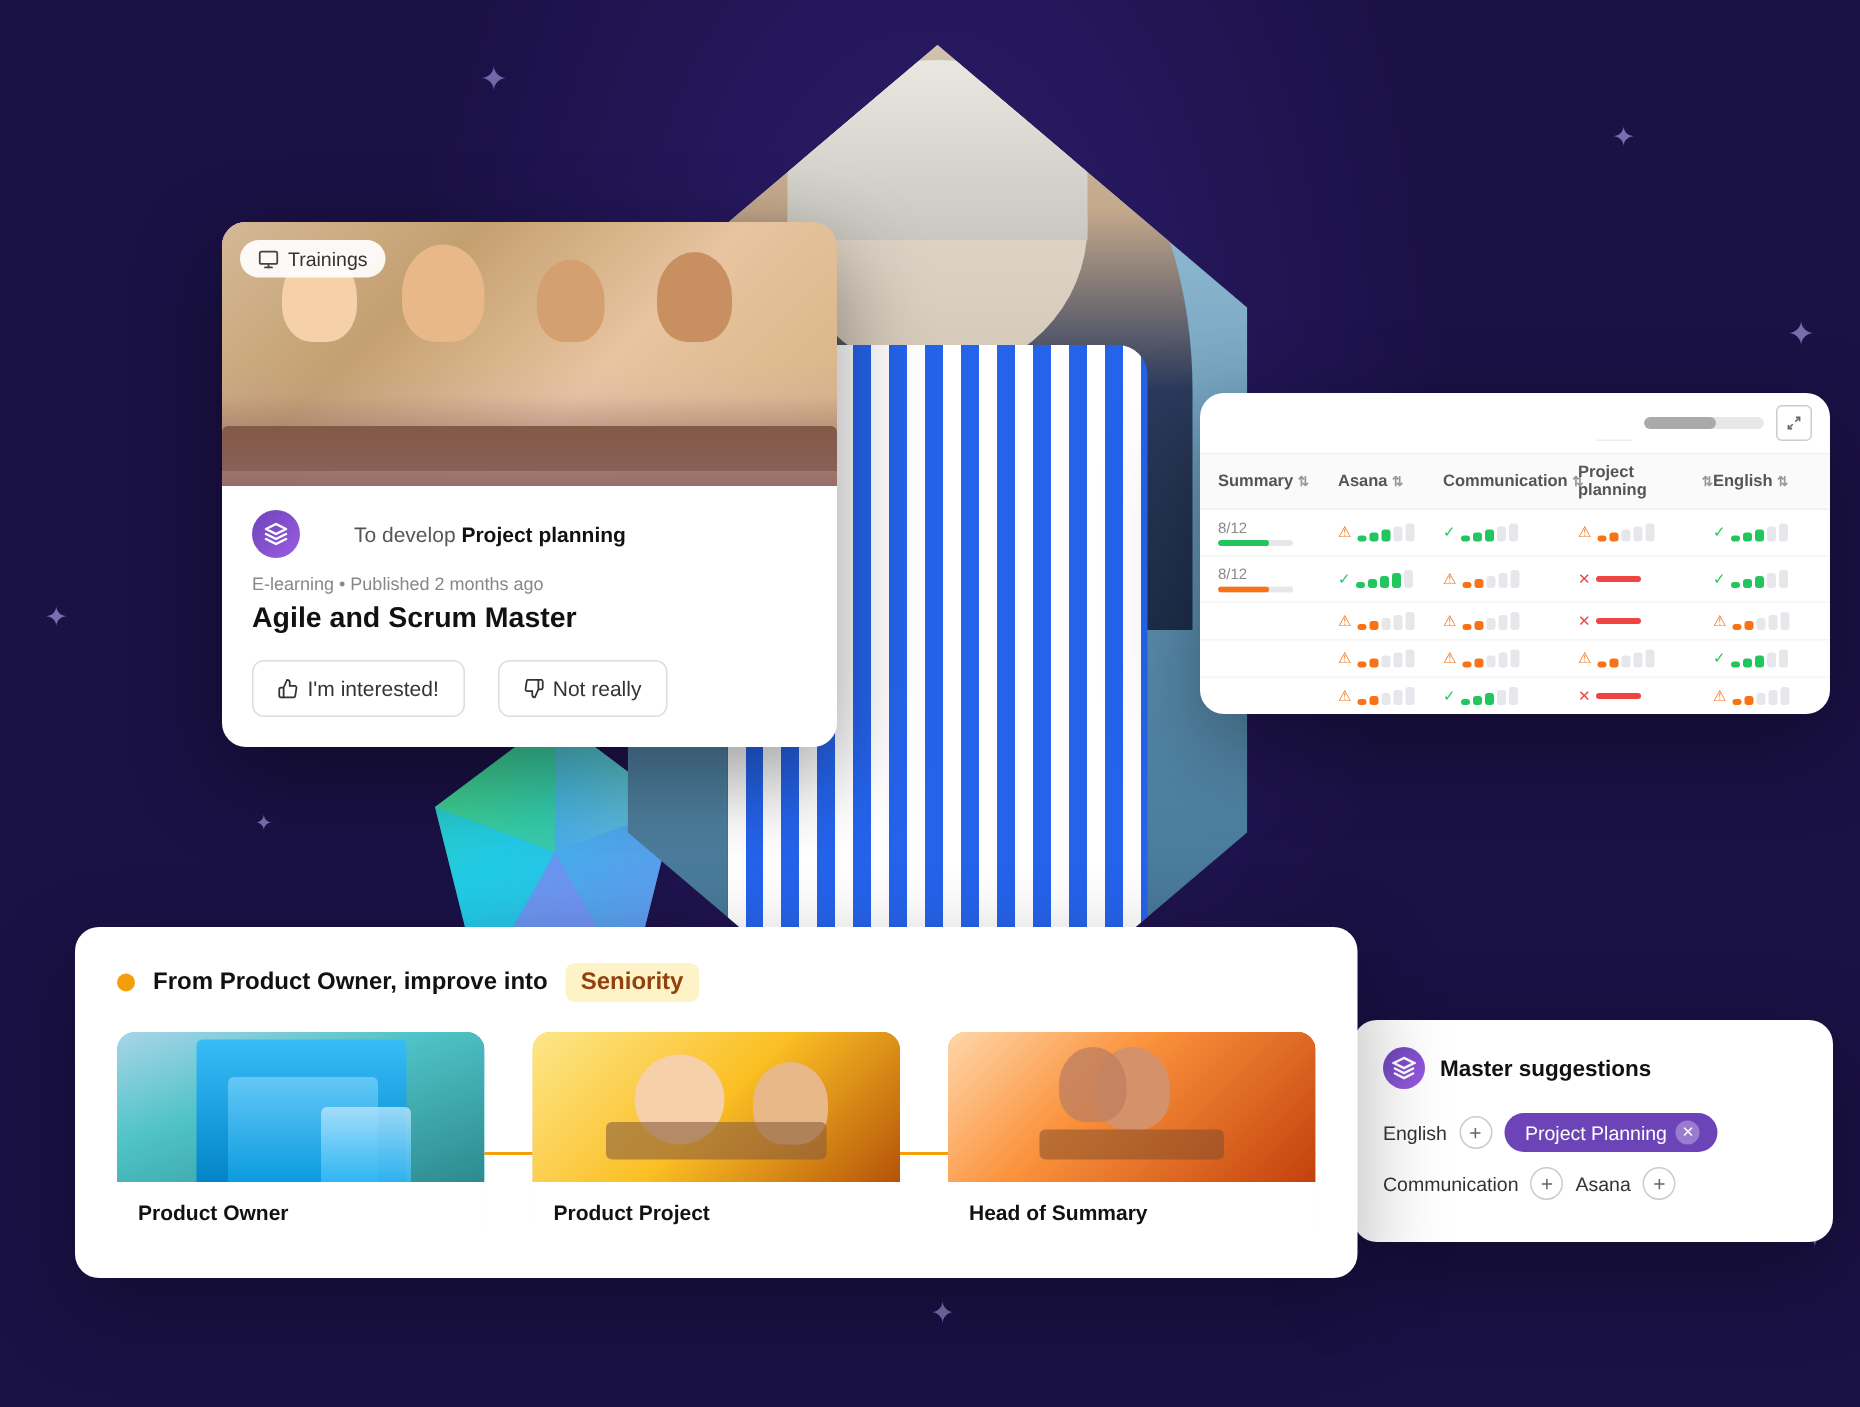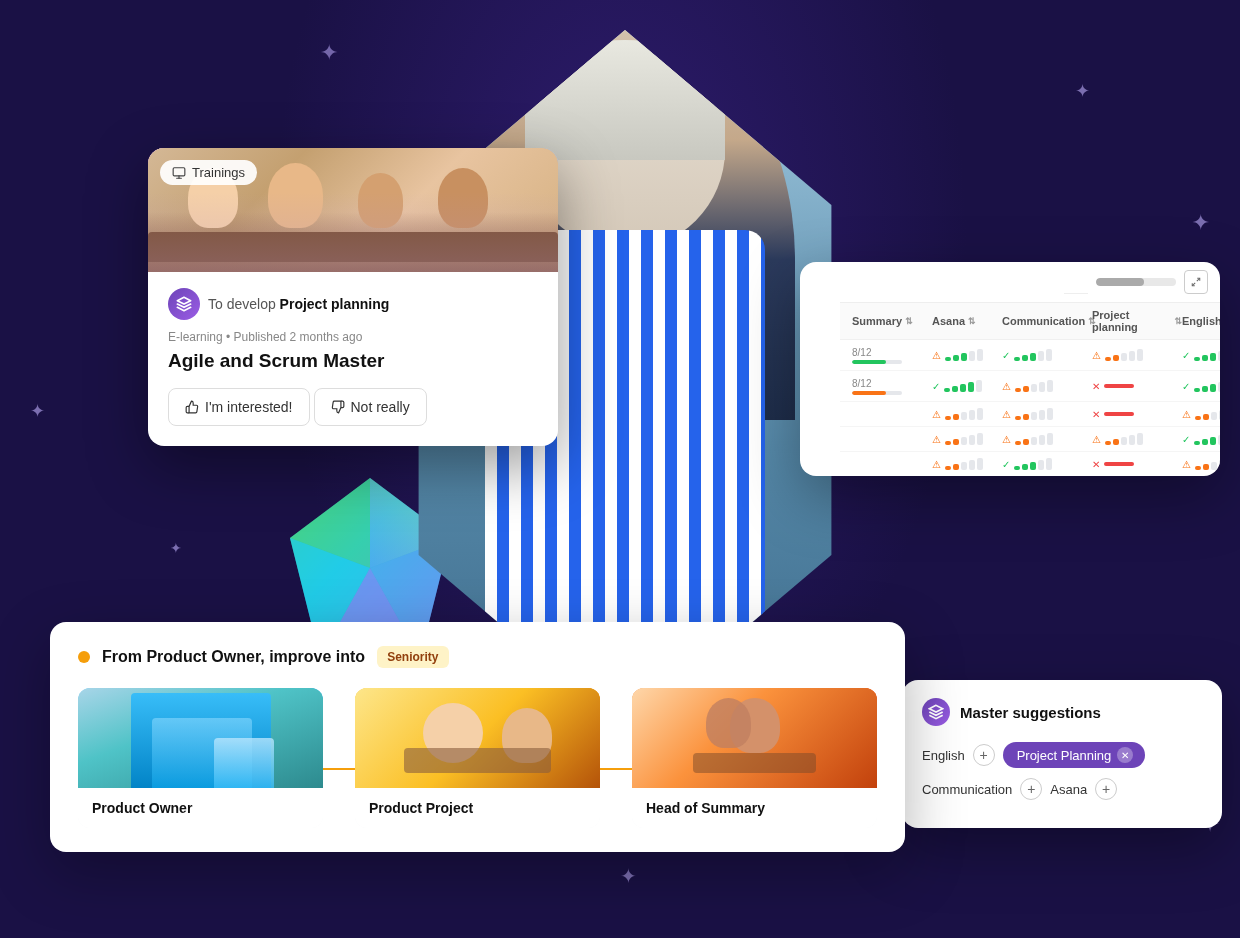--- a/index.html
+++ b/index.html
@@ -28,21 +28,21 @@
       left: 148px;
       width: 410px;
       background: #fff;
       border-radius: 16px;
       overflow: hidden;
       box-shadow: 0 20px 60px rgba(0,0,0,0.4);
     }
 
     .training-card-image {
       width: 100%;
-      height: 124px;
+      height: 176px;
       background: linear-gradient(135deg, #c9a0dc 0%, #a78bfa 50%, #60a5fa 100%);
       position: relative;
       overflow: hidden;
     }
 
     
     .training-card-image::before {
       content: '';
       position: absolute;
       inset: 0;
@@ -99,20 +99,21 @@
     }
 
     .skill-icon svg {
       width: 16px;
       height: 16px;
     }
 
     .skill-goal-text {
       font-size: 14px;
       color: #555;
+      margin-left: 28px;
     }
 
     .skill-goal-text strong {
       color: #111;
     }
 
     .course-meta {
       font-size: 12px;
       color: #888;
       margin-bottom: 6px;
@@ -120,21 +121,21 @@
 
     .course-title {
       font-size: 19px;
       font-weight: 700;
       color: #111;
       margin-bottom: 16px;
     }
 
     .course-actions {
       display: flex;
-      gap: 4px;
+      gap: 22px;
     }
 
     .btn-interested {
       display: flex;
       align-items: center;
       gap: 6px;
       padding: 10px 16px;
       border: 1.5px solid #ddd;
       border-radius: 8px;
       background: #fff;
@@ -386,21 +387,21 @@
 
     .career-header-text {
       font-size: 16px;
       font-weight: 600;
       color: #111;
     }
 
     .seniority-badge {
       background: #fef3c7;
       color: #92400e;
-      font-size: 12px;
+      font-size: 16px;
       font-weight: 600;
       padding: 4px 10px;
       border-radius: 6px;
     }
 
     .career-roles {
       display: flex;
       gap: 32px;
       position: relative;
     }
@@ -683,21 +684,21 @@
             <path d="M7 22H4a2 2 0 0 1-2-2v-7a2 2 0 0 1 2-2h3"></path>
           </svg> I'm interested!</button>
       <button class="btn-not-really"><svg width="14" height="14" viewBox="0 0 24 24" fill="none" stroke="currentColor" stroke-width="2">
             <path d="M10 15v4a3 3 0 0 0 3 3l4-9V2H5.72a2 2 0 0 0-2 1.7l-1.38 9a2 2 0 0 0 2 2.3H10z"></path>
             <path d="M17 2h2.67A2.31 2.31 0 0 1 22 4v7a2.31 2.31 0 0 1-2.33 2H17"></path>
           </svg> Not really</button>
     </div>
   </div>
 </div>
 
-<div class="skills-table-card" style="z-index:4;padding-left:40px;">
+<div class="skills-table-card" style="z-index:4;">
   <div class="skills-table-header">
     <div class="skills-table-header download-btn">
       <svg width="14" height="14" viewBox="0 0 24 24" fill="none" stroke="#666" stroke-width="2">
         <path d="M21 15v4a2 2 0 01-2 2H5a2 2 0 01-2-2v-4"></path>
         <polyline points="7 10 12 15 17 10"></polyline>
         <line x1="12" y1="15" x2="12" y2="3"></line>
       </svg>
     </div>
     <div class="progress-bar-mini"></div>
     <div class="expand-btn">

